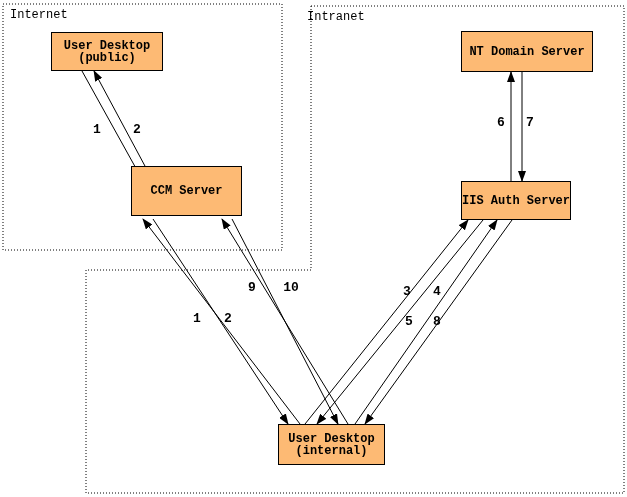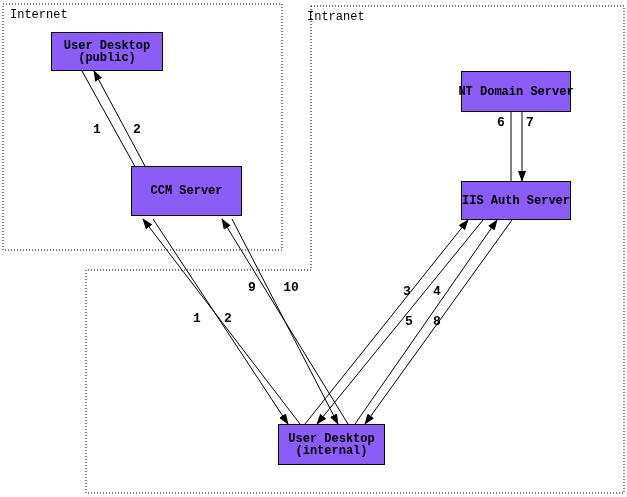--- a/index.html
+++ b/index.html
@@ -17,21 +17,21 @@
   }
   #diagram {
     position: absolute;
     left: 0;
     top: 0;
   }
   .node {
     position: absolute;
     box-sizing: border-box;
     border: 1px solid #000000;
-    background: #8b5cf6;
+    background: #fdba74;
     display: flex;
     flex-direction: column;
     justify-content: center;
     align-items: center;
     text-align: center;
   }
   .node-title {
     font-size: 12px;
     font-weight: bold;
     line-height: 14px;
@@ -101,21 +101,21 @@
   <div class="node" style="left: 51px; top: 32px; width: 112px; height: 39px;">
     <div class="node-title">User Desktop</div>
     <div class="node-subtitle">(public)</div>
   </div>
 
   <div class="node" style="left: 131px; top: 166px; width: 111px; height: 50px;">
     <div class="node-title">CCM Server</div>
 
   </div>
 
-  <div class="node" style="left: 461px; top: 31px; width: 110px; height: 41px; margin-top: 40px;">
+  <div class="node" style="left: 461px; top: 31px; width: 132px; height: 41px;">
     <div class="node-title">NT Domain Server</div>
 
   </div>
 
   <div class="node" style="left: 461px; top: 181px; width: 110px; height: 39px;">
     <div class="node-title">IIS Auth Server</div>
 
   </div>
 
   <div class="node" style="left: 278px; top: 424px; width: 107px; height: 41px;">

